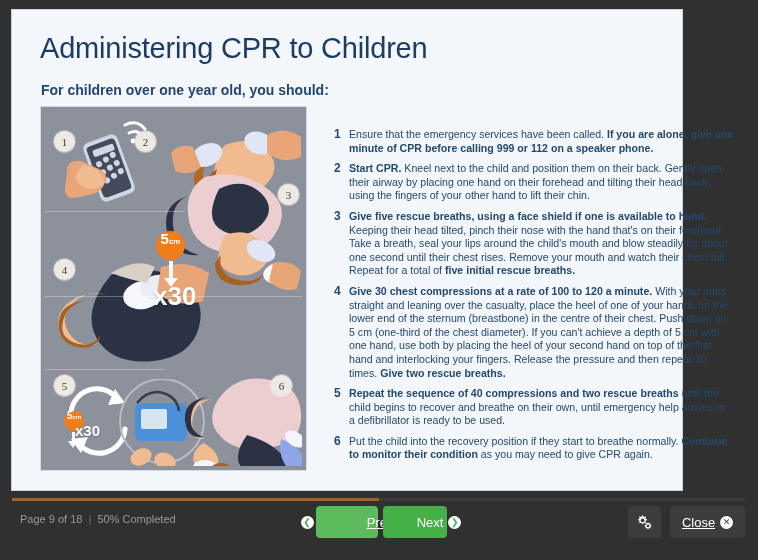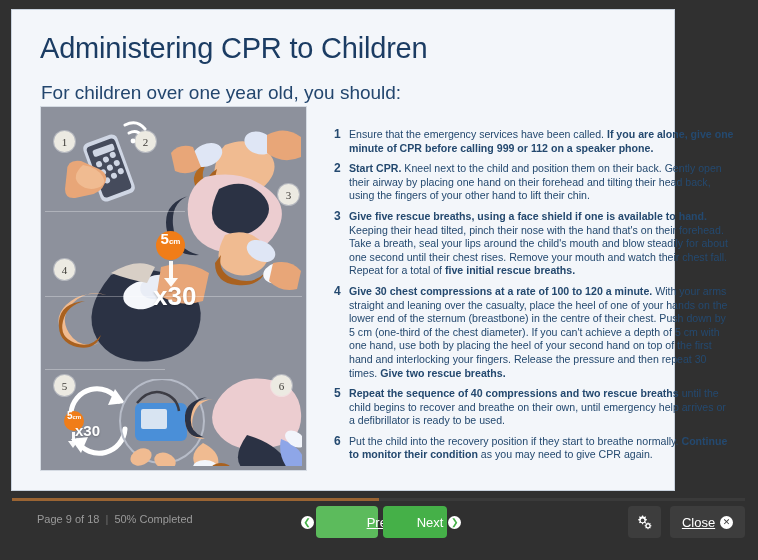--- a/index.html
+++ b/index.html
@@ -10,29 +10,30 @@
     overflow:hidden;
     position:relative;
   }
   .frame{position:absolute;inset:0;background:#303030;}
 
   
   .card{
     position:absolute;left:12px;top:10px;width:662px;height:480px;
     background:#f3f6fa;
     box-shadow:0 0 0 1px #c9d2dd;
+    padding-left:8px;
   }
   .title{
     position:absolute;left:28px;top:22px;
     font-size:29px;font-weight:400;color:#1b3c63;
     letter-spacing:-0.2px;white-space:nowrap;
   }
   .subtitle{
     position:absolute;left:29px;top:72px;
-    font-size:19px;color:#23466e;font-weight:400;
+    font-size:14px;color:#23466e;font-weight:700;
   }
 
   
   .illus{
     position:absolute;left:29px;top:97px;width:265px;height:363px;
     background:#8d919c;
     overflow:hidden;
     box-shadow:0 0 0 1px #d5dbe3;
   }
   .illus .inner{position:absolute;inset:4px;overflow:hidden;}
@@ -79,21 +80,21 @@
   .step-txt b{font-weight:bold;}
 
   
   .progress-track{
     position:absolute;left:12px;top:498px;width:733px;height:3px;
     background:#3a3a3a;
   }
   .progress-fill{height:3px;background:#9a6433;}
   .pageinfo{
     position:absolute;left:20px;top:513px;
-    color:#9a9a9a;font-size:11px;margin-left:17px;
+    color:#9a9a9a;font-size:11px;
   }
   .pageinfo .sep{color:#6d6d6d;margin:0 3px;}
   .btn{
     position:absolute;border:none;cursor:pointer;
     font-family:"Liberation Sans", sans-serif;
     display:flex;align-items:center;justify-content:center;gap:5px;
   }
   .btn-prev{
     left:316px;top:506px;width:62px;height:32px;border-radius:4px;
     background:#5cbb5c;color:#fff;font-size:13px;

